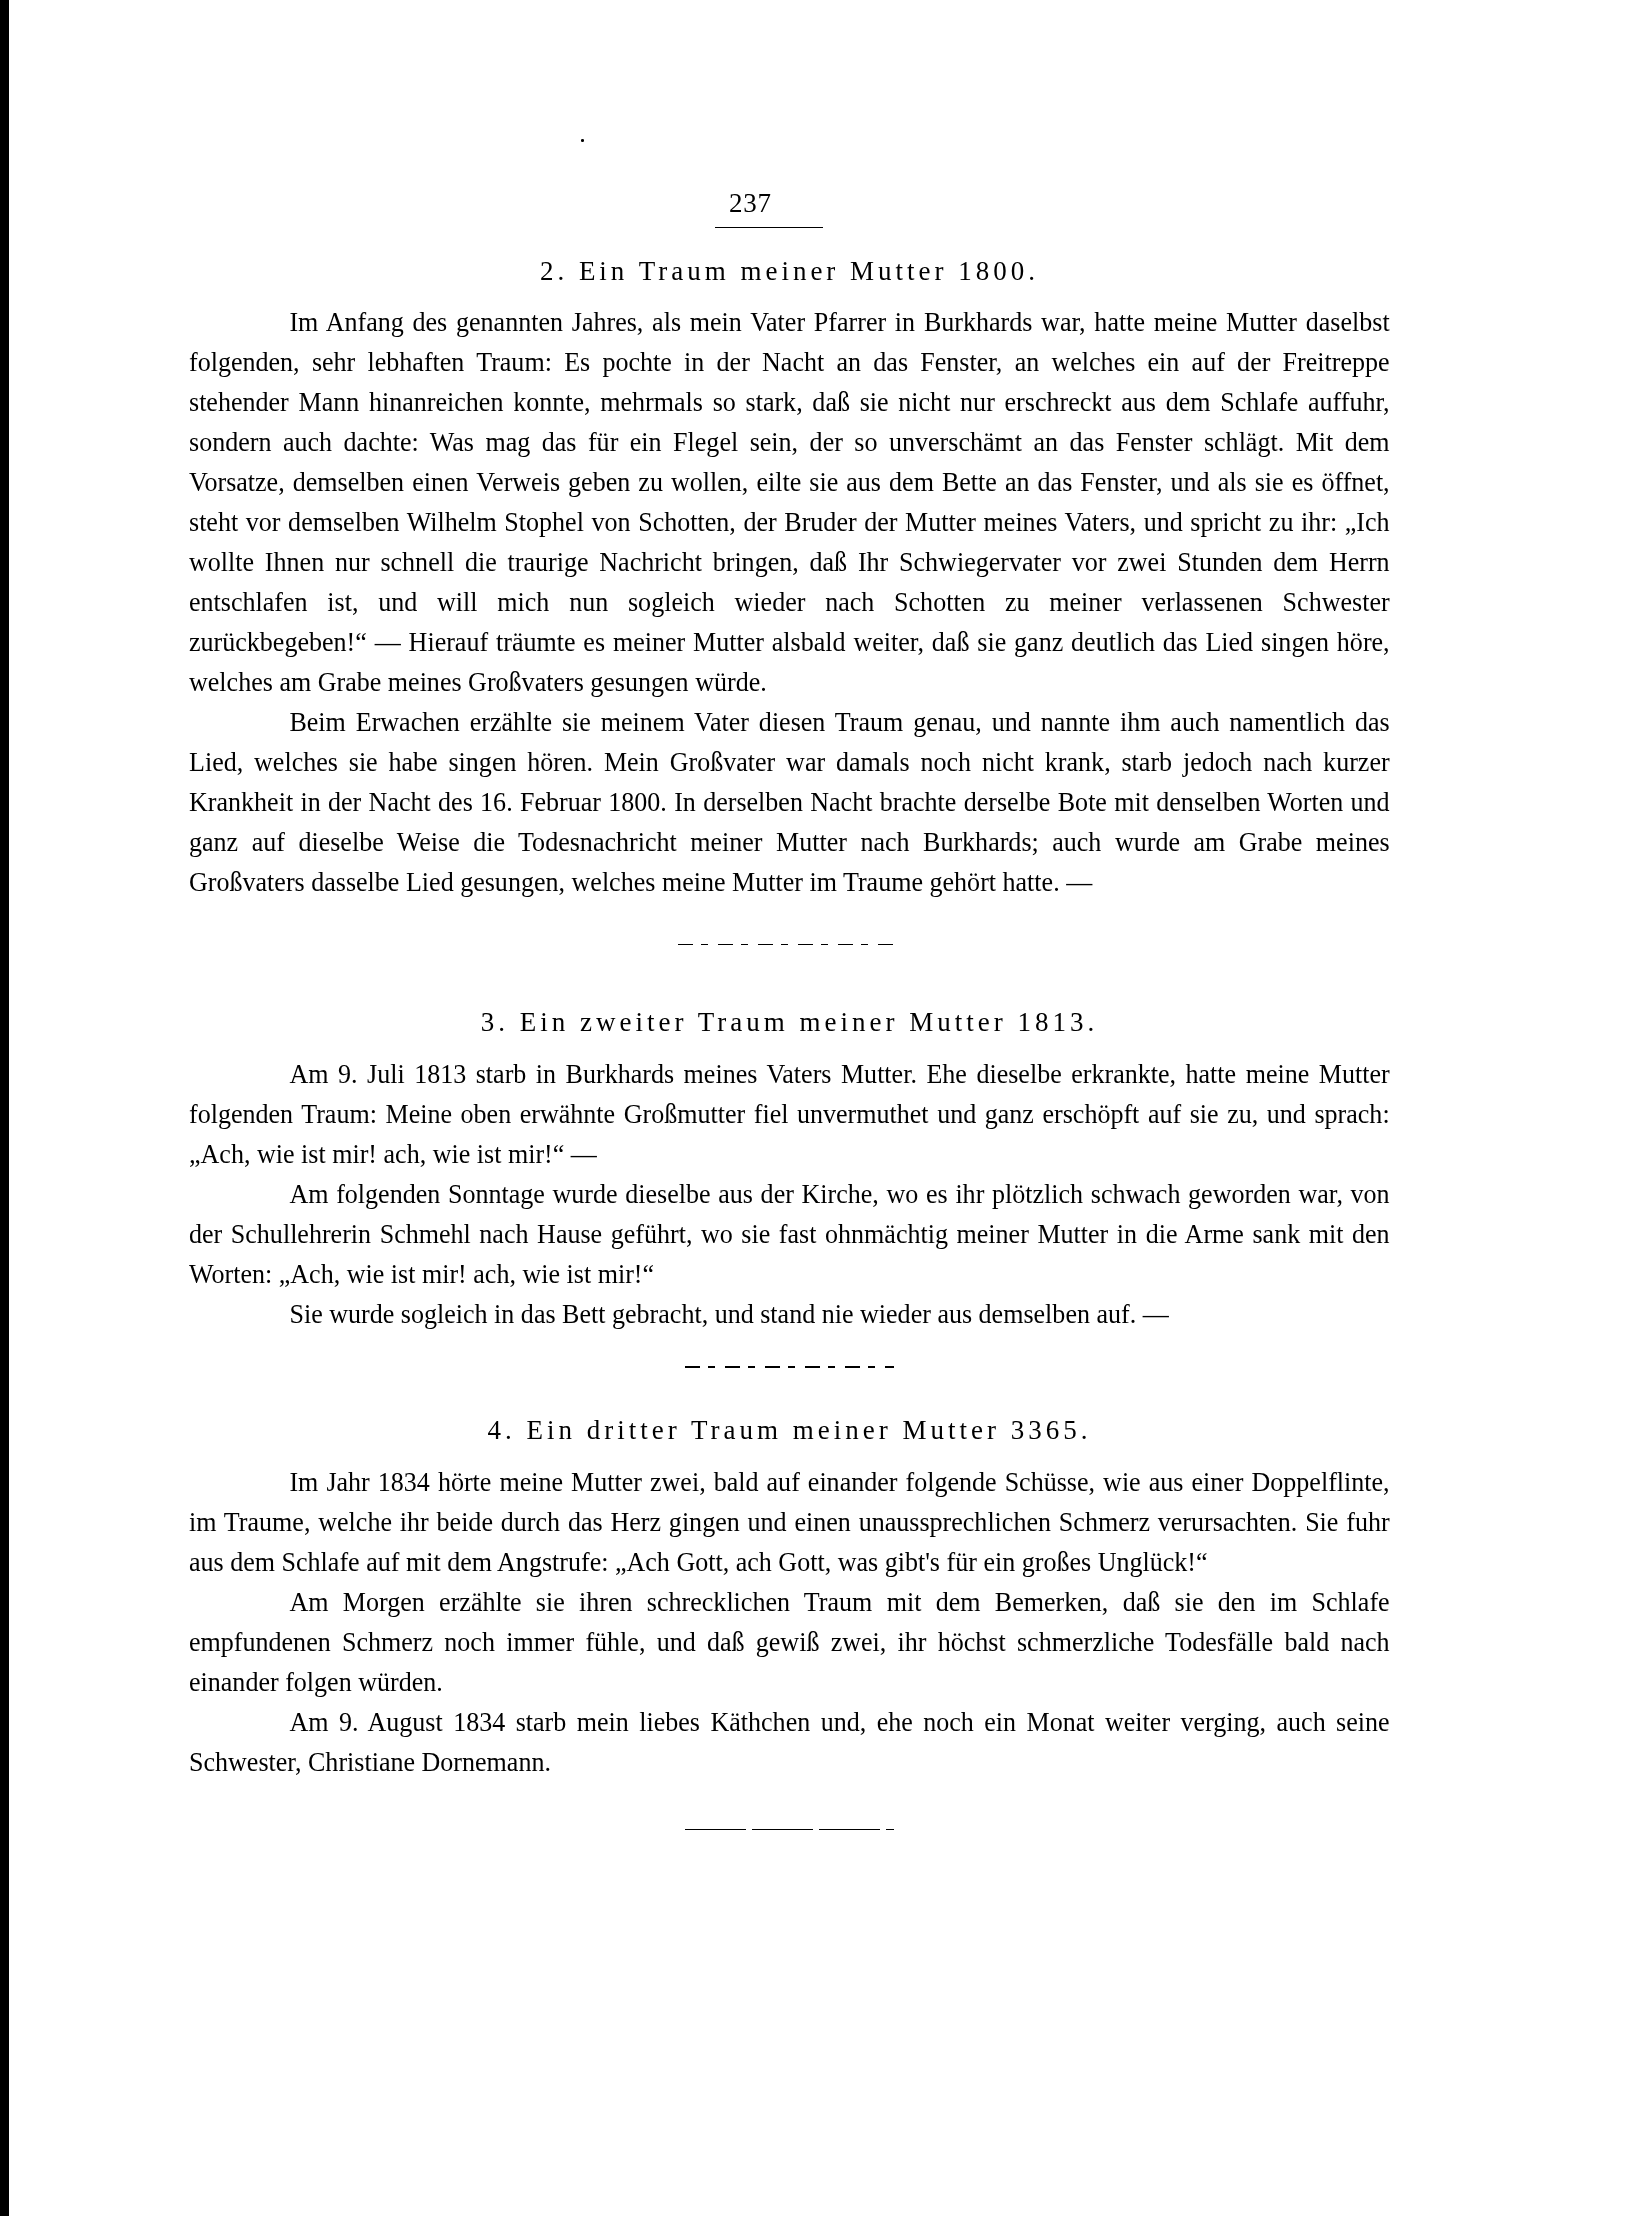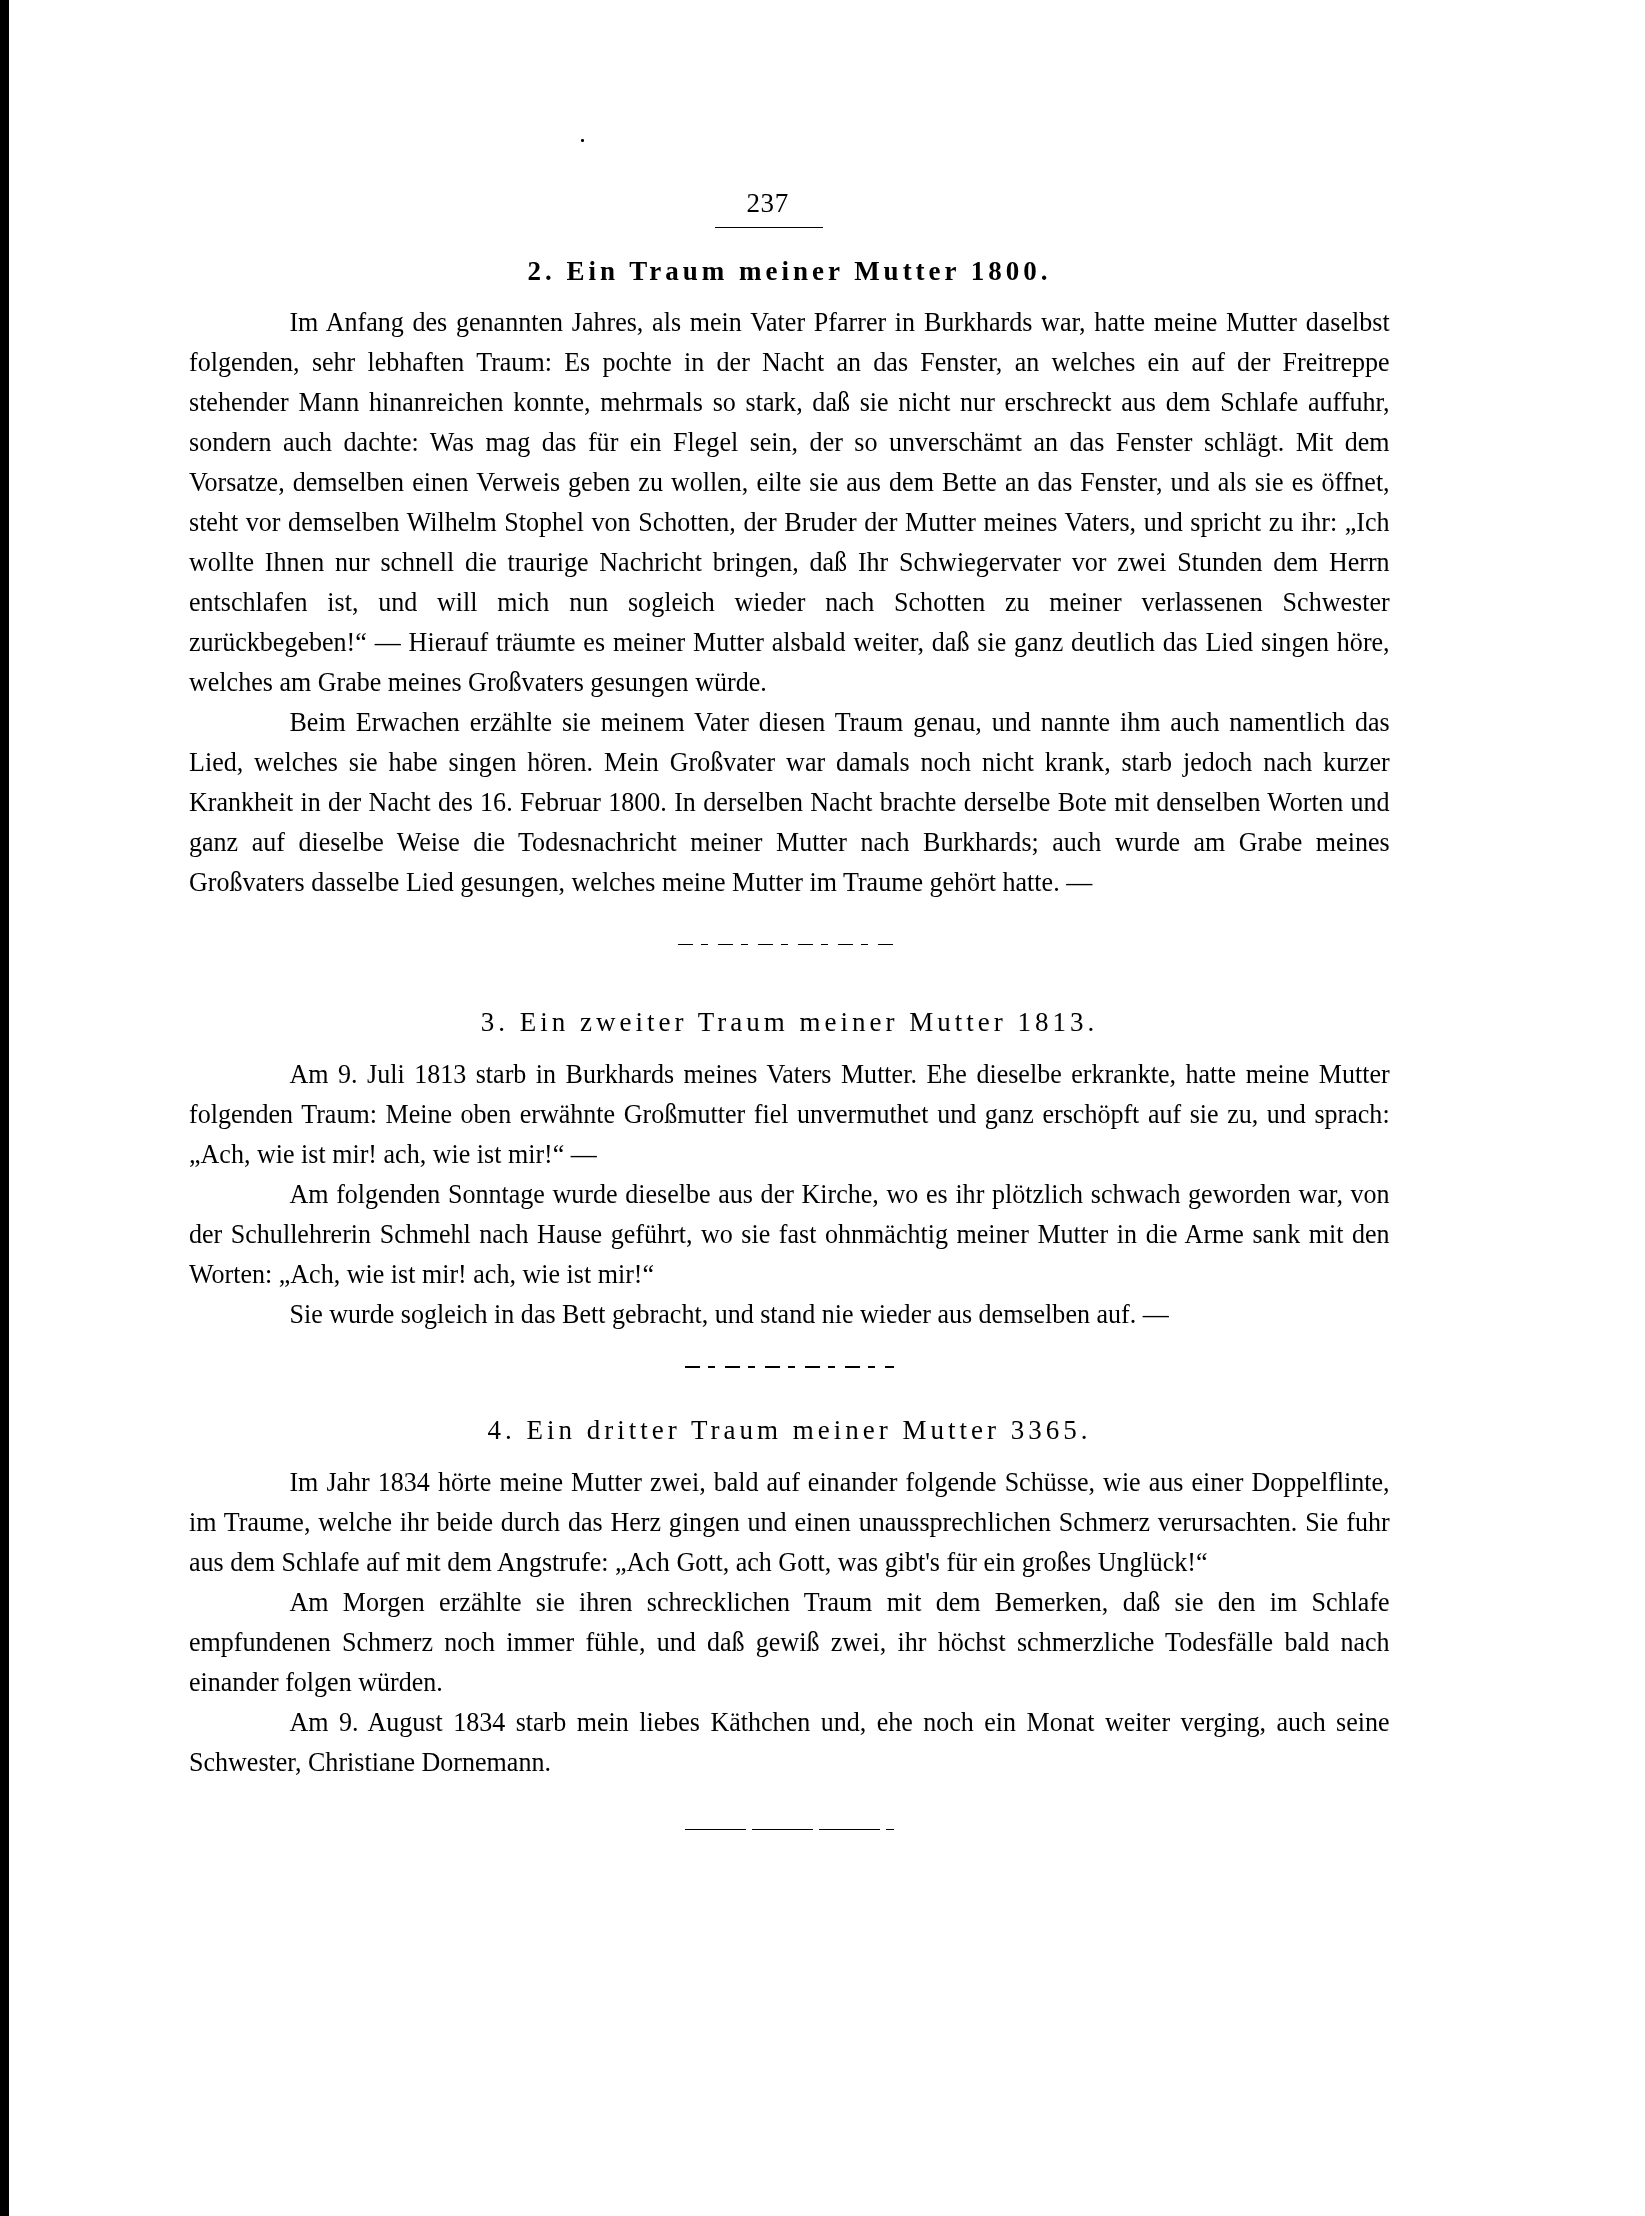--- a/index.html
+++ b/index.html
@@ -28,23 +28,23 @@
       left: 581px;
       top: 139px;
       width: 2.7px;
       height: 2.7px;
       background: #000;
       border-radius: 50%;
     }
     .page-number {
       position: absolute;
       top: 188px;
-      left: 681px;
+      left: 729px;
       width: 108px;
-      text-align: right;
+      text-align: left;
       font-family: "Liberation Serif", serif;
       font-size: 27px;
       letter-spacing: 0.7px;
     }
     .rule-top {
       position: absolute;
       top: 227px;
       left: 715px;
       width: 108px;
       height: 1.3px;
@@ -69,21 +69,21 @@
       font-size: 28px;
       line-height: 40px;
       text-align: justify;
       text-indent: 108px;
       margin: 0;
       transform: scaleX(0.93);
       transform-origin: left top;
       width: 1291px;
     }
     .sec1 { margin-top: 0; }
-    .sec1 .section-title { margin-bottom: 15px; font-weight: bold; }
+    .sec1 .section-title { margin-bottom: 15px; }
     .separator {
       height: 1.3px;
       margin: 0 auto;
       width: 223px;
       background: repeating-linear-gradient(90deg, #000 0 15px, transparent 15px 23px, #000 23px 30px, transparent 30px 40px);
     }
     .sep1 { margin-top: 42px; margin-bottom: 62px; width: 223px; }
     .sep2 { margin-top: 32px; margin-bottom: 47px; width: 209px; }
     .sep3 { margin-top: 47px; width: 209px; background: repeating-linear-gradient(90deg, #000 0 61px, transparent 61px 67px); }
     .sec2 .section-title, .sec3 .section-title { margin-bottom: 16px; }

